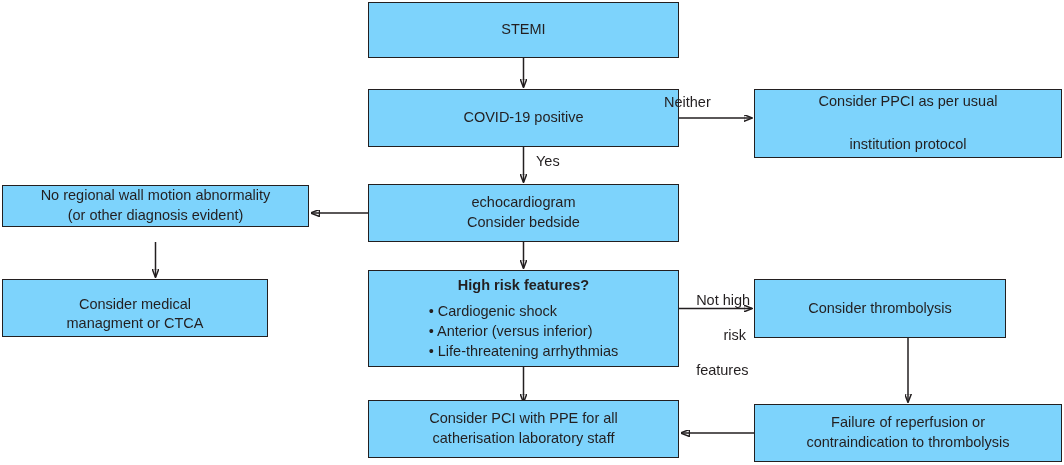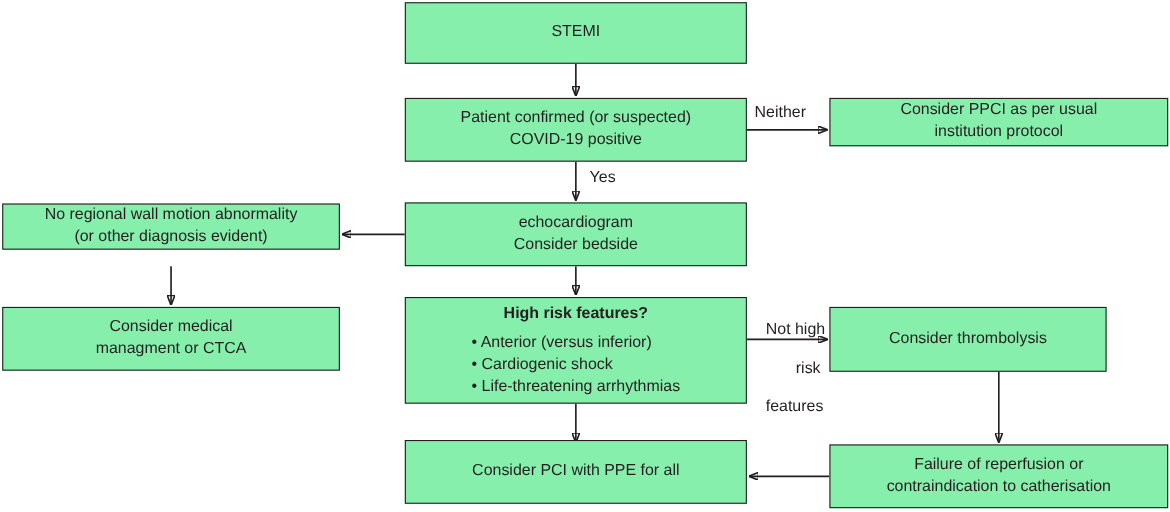--- a/index.html
+++ b/index.html
@@ -16,21 +16,21 @@
     position: relative;
     width: 1064px;
     height: 465px;
     background: #ffffff;
     overflow: hidden;
   }
   .node {
     position: absolute;
     box-sizing: border-box;
     border: 1.6px solid #231f20;
-    background: #86efac;
+    background: #7dd3fc;
     display: flex;
     flex-direction: column;
     align-items: center;
     justify-content: center;
     text-align: center;
     font-size: 14.5px;
     line-height: 1.35;
     color: #231f20;
     padding: 2px 6px;
   }
@@ -50,34 +50,34 @@
   .bullets .bullet {
     display: block;
     white-space: pre;
   }
   
   #node-stemi        { left: 368px; top: 2px;   width: 311px; height: 56px; }
   #node-covid        { left: 368px; top: 89px;  width: 311px; height: 58px; }
   #node-echo         { left: 368px; top: 184px; width: 311px; height: 58px; }
   #node-highrisk     { left: 368px; top: 270px; width: 311px; height: 97px; }
   #node-pci-ppe      { left: 368px; top: 400px; width: 311px; height: 58px; }
-  #node-ppci         { left: 754px; top: 89px;  width: 308px; height: 44px; }
+  #node-ppci         { left: 754px; top: 89px;  width: 308px; height: 69px; justify-content: space-between; }
   #node-thrombolysis { left: 754px; top: 279px; width: 252px; height: 59px; }
   #node-failure      { left: 754px; top: 404px; width: 308px; height: 58px; }
   #node-nowall       { left: 2px;   top: 185px; width: 307px; height: 42px; }
-  #node-medical      { left: 2px;   top: 279px; width: 307px; height: 58px; }
+  #node-medical      { left: 2px;   top: 279px; width: 266px; height: 58px; justify-content: flex-end; }
 
   .edge-label {
     position: absolute;
     font-size: 14.5px;
     line-height: 1.2;
     color: #231f20;
     white-space: pre;
   }
-  #label-neither { left: 686px; top: 94px; }
+  #label-neither { left: 664px; top: 94px; }
   #label-yes     { left: 536px; top: 153px; }
   #label-nothigh { left: 680px; top: 275px; text-align: right; width: 66px; }
 
   svg.edges {
     position: absolute;
     left: 0; top: 0;
     width: 1064px;
     height: 465px;
     pointer-events: none;
   }
@@ -118,21 +118,20 @@
     <line x1="908" y1="338" x2="908" y2="402" marker-end="url(#arrowhead)"></line>
 
     <line x1="754" y1="433" x2="681" y2="433" marker-end="url(#arrowhead)"></line>
   </svg>
 
   <div class="node" id="node-stemi">
     <span class="line">STEMI</span>
   </div>
 
   <div class="node" id="node-covid">
-    <span class="line">Patient confirmed (or suspected)</span>
     <span class="line">COVID-19 positive</span>
   </div>
 
   <div class="node" id="node-ppci">
     <span class="line">Consider PPCI as per usual</span>
     <span class="line">institution protocol</span>
   </div>
 
   <div class="node" id="node-echo">
     <span class="line">echocardiogram</span>
@@ -145,37 +144,38 @@
   </div>
 
   <div class="node" id="node-medical">
     <span class="line">Consider medical</span>
     <span class="line">managment or CTCA</span>
   </div>
 
   <div class="node" id="node-highrisk">
     <span class="heading">High risk features?</span>
     <span class="bullets">
+      <span class="bullet">• Cardiogenic shock</span>
       <span class="bullet">• Anterior (versus inferior)</span>
-      <span class="bullet">• Cardiogenic shock</span>
       <span class="bullet">• Life-threatening arrhythmias</span>
     </span>
   </div>
 
   <div class="node" id="node-thrombolysis">
     <span class="line">Consider thrombolysis</span>
   </div>
 
   <div class="node" id="node-failure">
     <span class="line">Failure of reperfusion or</span>
-    <span class="line">contraindication to catherisation</span>
+    <span class="line">contraindication to thrombolysis</span>
   </div>
 
   <div class="node" id="node-pci-ppe">
     <span class="line">Consider PCI with PPE for all</span>
+    <span class="line">catherisation laboratory staff</span>
   </div>
 
   <div class="edge-label" id="label-neither">Neither</div>
 
   <div class="edge-label" id="label-yes">Yes</div>
 
   <div class="edge-label" id="label-nothigh">
     <span class="line">Not high</span><br>
     <span class="line">risk</span><br>
     <span class="line">features</span>

